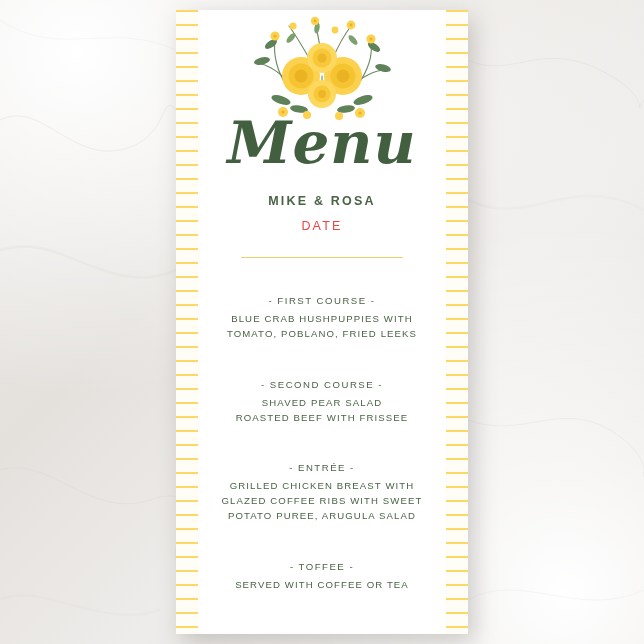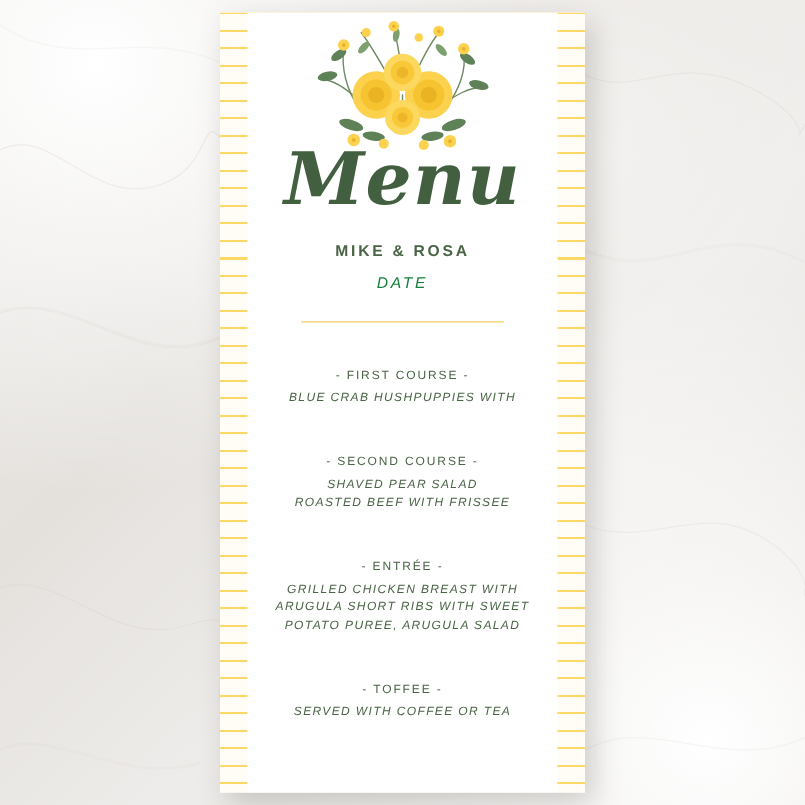--- a/index.html
+++ b/index.html
@@ -84,43 +84,41 @@
     margin-top: 22px;
     font-size: 12.5px;
     letter-spacing: 2.2px;
     color: #4a6446;
     font-weight: bold;
   }
   .date {
     margin-top: 11px;
     font-size: 12.5px;
     letter-spacing: 2.2px;
-    color: #15803d;
-    font-style: italic;
+    color: #ef4444;
   }
   .divider {
     margin: 24px auto 0 auto;
     width: 162px;
     height: 1px;
     background: #f0d066;
   }
 
   .course { margin-top: 37px; }
   .course-title {
     font-size: 9.6px;
     letter-spacing: 1.5px;
     color: #4a6446;
     margin-bottom: 6px;
   }
   .course-line {
     font-size: 9.6px;
     letter-spacing: 1.1px;
     color: #4a6446;
     line-height: 1.55;
-    font-style: italic;
   }
 </style>
 </head>
 <body>
 
 <div class="backdrop">
   <svg class="veins" viewBox="0 0 644 644" preserveAspectRatio="none">
     <g stroke="#cfcac4" fill="none" stroke-width="1">
       <path d="M0 120 C 40 100, 70 160, 120 150 S 160 90, 176 110" opacity=".55"></path>
       <path d="M0 470 C 50 455, 90 520, 150 500 S 170 540, 176 560" opacity=".45"></path>
@@ -212,32 +210,33 @@
 
   <div class="content">
     <div class="menu-word">Menu</div>
     <div class="couple">MIKE &amp; ROSA</div>
     <div class="date">DATE</div>
     <div class="divider"></div>
 
     <div class="course">
       <div class="course-title">- FIRST COURSE -</div>
       <div class="course-line">BLUE CRAB HUSHPUPPIES WITH</div>
+      <div class="course-line">TOMATO, POBLANO, FRIED LEEKS</div>
     </div>
 
     <div class="course">
       <div class="course-title">- SECOND COURSE -</div>
       <div class="course-line">SHAVED PEAR SALAD</div>
       <div class="course-line">ROASTED BEEF WITH FRISSEE</div>
     </div>
 
     <div class="course">
       <div class="course-title">- ENTRÉE -</div>
       <div class="course-line">GRILLED CHICKEN BREAST WITH</div>
-      <div class="course-line">ARUGULA SHORT RIBS WITH SWEET</div>
+      <div class="course-line">GLAZED COFFEE RIBS WITH SWEET</div>
       <div class="course-line">POTATO PUREE, ARUGULA SALAD</div>
     </div>
 
     <div class="course">
       <div class="course-title">- TOFFEE -</div>
       <div class="course-line">SERVED WITH COFFEE OR TEA</div>
     </div>
   </div>
 </div>
 

